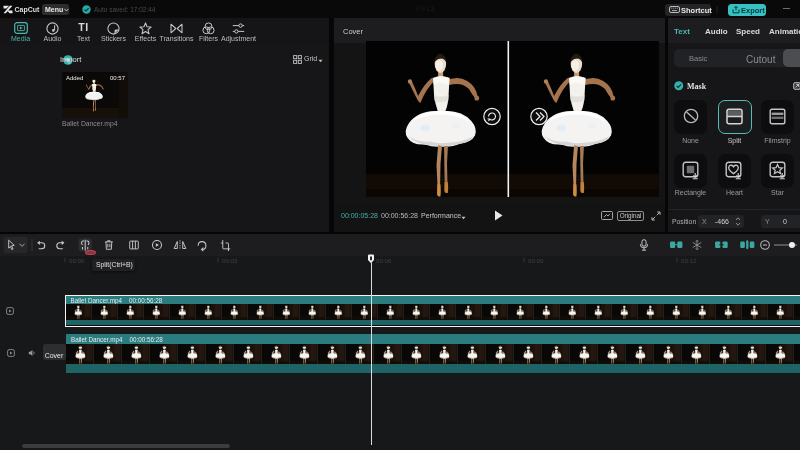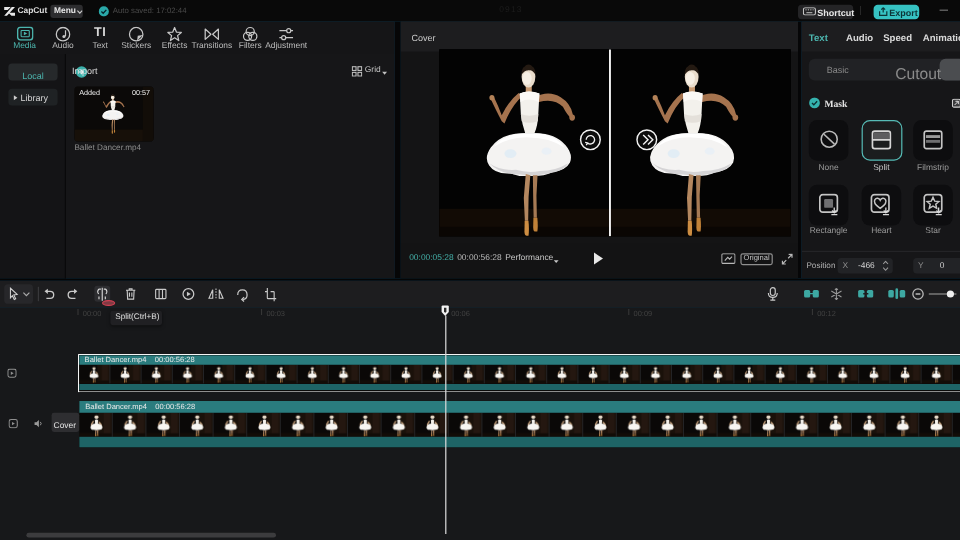--- a/index.html
+++ b/index.html
@@ -1,19 +1,19 @@
 <!DOCTYPE html>
 <html><head>
 <meta charset="utf-8">
 <style>
   * { margin:0; padding:0; box-sizing:border-box; }
   html,body { width:800px; height:450px; background:#000; overflow:hidden;
     font-family:"Liberation Sans", sans-serif; }
   .abs { position:absolute; }
-  #stage { position:relative; width:800px; height:450px; background:#0c4a6e; overflow:hidden; }
+  #stage { position:relative; width:800px; height:450px; background:#eab308; overflow:hidden; }
 </style>
 </head>
 <body>
 <svg width="0" height="0" style="position:absolute;">
   <defs>
     <g id="dancer">
 
       <path d="M51 28 Q64 22 75 28 Q84 33 86 42 Q87 46 84.5 45.5 Q81 43 77 36 Q69 28.5 55 32 Z" fill="#a5734e"></path>
       <circle cx="85.5" cy="45" r="2.6" fill="#a5734e"></circle>
 
@@ -189,31 +189,20 @@
         <rect x="0" y="0" width="66" height="46" fill="#0b0908"></rect>
         <rect x="0" y="36" width="66" height="10" fill="#171009"></rect>
         <rect x="57" y="0" width="9" height="46" fill="#120d08"></rect>
         <use href="#dancer" transform="translate(21.5,6.5) scale(0.23)"></use>
       </svg>
       <div class="abs" style="left:4px;top:3px;font-size:6px;color:#ededed;">Added</div>
       <div class="abs" style="right:3px;top:3px;font-size:6px;color:#ededed;">00:57</div>
     </div>
     <div class="abs" style="left:62px;top:74.5px;font-size:6.8px;color:#8d8d8d;">Ballet Dancer.mp4</div>
   </div>
-  <div class="abs" id="sidebar" style="left:0;top:45px;width:55px;height:187px;background:#141416;border-right:1px solid #09090a;">
-    <div class="abs" style="left:7px;top:8px;width:41px;height:14px;background:#26292b;border-radius:3px;text-align:center;">
-      <span style="font-size:7.5px;color:#4cb5ae;line-height:14px;">Local</span>
-    </div>
-    <div class="abs" style="left:7px;top:29px;width:41px;height:14px;background:#1f2224;border-radius:3px;">
-      <svg class="abs" style="left:4px;top:5px;" width="4" height="5" viewBox="0 0 4 5">
-          <path d="M0.5 0.4 L3.5 2.5 L0.5 4.6 Z" fill="#cdcdcd"></path>
-        </svg>
-      <div class="abs" style="left:10px;top:2.5px;font-size:7.5px;color:#d6d6d6;">Library</div>
-    </div>
-  </div>
 
   <div class="abs" style="left:329px;top:18px;width:5px;height:214px;background:#060607;"></div>
   <div class="abs" style="left:665px;top:18px;width:3px;height:214px;background:#060607;"></div>
 
   <div class="abs" id="player" style="left:334px;top:18px;width:331px;height:214px;background:#141415;">
     <div class="abs" style="left:0;top:0;width:331px;height:25px;background:#1d1d1f;"></div>
     <div class="abs" style="left:9px;top:9px;font-size:7.5px;color:#cccccc;">Cover</div>
 
     <div class="abs" style="left:32px;top:23px;width:293px;height:156px;background:#000;overflow:hidden;">
       <svg class="abs" style="left:0;top:0;" width="293" height="156" viewBox="0 0 293 156">
@@ -260,21 +249,21 @@
   <div class="abs" id="rightpanel" style="left:668px;top:18px;width:132px;height:214px;background:#161618;overflow:hidden;">
     <div class="abs" style="left:0;top:0;width:132px;height:25px;background:#1d1d1f;"></div>
     <div class="abs" style="left:6px;top:9px;font-size:8px;font-weight:bold;color:#4cb5ae;">Text</div>
     <div class="abs" style="left:37px;top:9px;font-size:8px;font-weight:bold;color:#dadada;">Audio</div>
     <div class="abs" style="left:68px;top:9px;font-size:8px;font-weight:bold;color:#dadada;">Speed</div>
     <div class="abs" style="left:101px;top:9px;font-size:8px;font-weight:bold;color:#dadada;">Animation</div>
 
     <div class="abs" style="left:6px;top:31px;width:130px;height:18px;background:#212225;border-radius:5px;"></div>
     <div class="abs" style="left:115px;top:31px;width:21px;height:18px;background:#4b4d50;border-radius:5px 0 0 5px;"></div>
     <div class="abs" style="left:21px;top:36px;font-size:7.5px;color:#8b8b8b;">Basic</div>
-    <div class="abs" style="left:78px;top:36px;font-size:13px;color:#8b8b8b;">Cutout</div>
+    <div class="abs" style="left:78px;top:36px;font-size:10px;color:#8b8b8b;">Cutout</div>
 
     <svg class="abs" style="left:6px;top:63px;" width="9.5" height="9.5" viewBox="0 0 10 10">
       <circle cx="5" cy="5" r="4.7" fill="#35b3ae"></circle>
       <path d="M2.8 5.1 L4.4 6.7 L7.3 3.5" stroke="#0c2f31" stroke-width="1.2" fill="none"></path>
     </svg>
     <div class="abs" style="left:19px;top:63.5px;font-size:8px;font-weight:bold;color:#e4e4e4;font-family:Liberation Serif, serif;">Mask</div>
     <svg class="abs" style="left:125px;top:64px;" width="8" height="8" viewBox="0 0 8 8">
       <rect x="0.7" y="0.7" width="6.6" height="6.6" rx="1.2" fill="#3a3a3c" stroke="#cfcfcf" stroke-width="0.9"></rect>
       <path d="M2.5 5.5 L5.5 2.5 M3.2 2.4 L5.6 2.4 L5.6 4.8" stroke="#e8e8e8" stroke-width="0.8" fill="none"></path>
     </svg>

